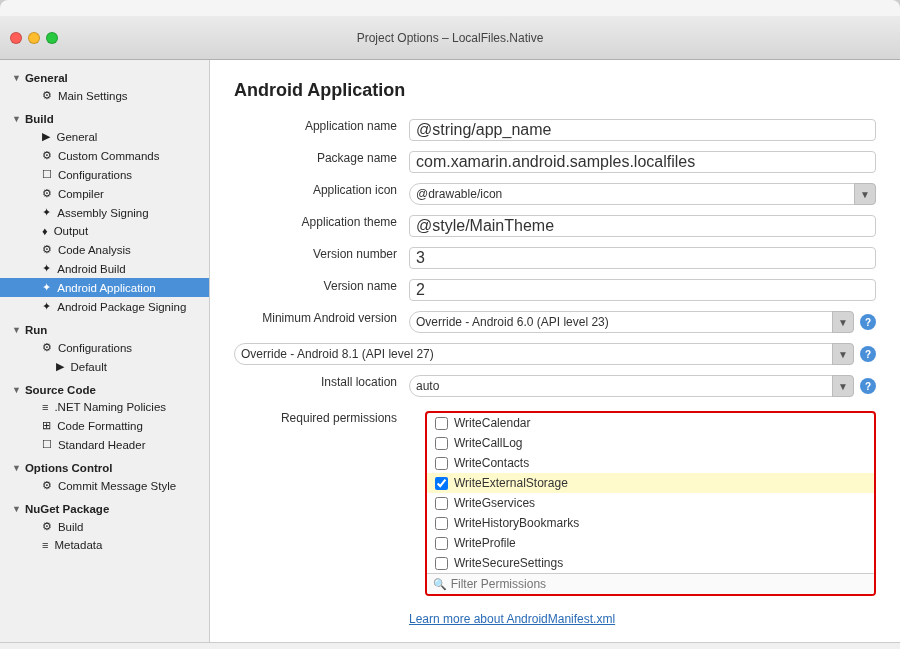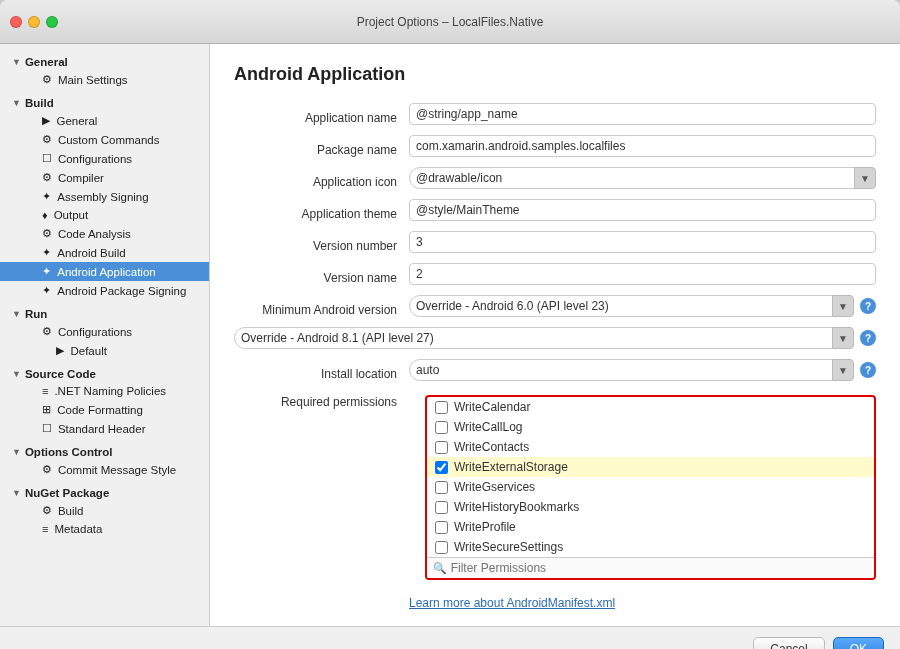--- a/index.html
+++ b/index.html
@@ -22,20 +22,21 @@
       flex-direction: column;
     }
     .titlebar {
       background: linear-gradient(to bottom, #ebebeb, #d6d6d6);
       height: 44px;
       display: flex;
       align-items: center;
       padding: 0 10px;
       border-bottom: 1px solid #b0b0b0;
       position: relative;
+      margin-top: 16px;
     }
     .titlebar-buttons {
       display: flex;
       gap: 6px;
     }
     .titlebar-btn {
       width: 12px; height: 12px;
       border-radius: 50%;
       border: 1px solid rgba(0,0,0,0.2);
     }
@@ -105,38 +106,38 @@
       background: #fff;
     }
     .main-title {
       font-size: 18px;
       font-weight: 600;
       color: #222;
       margin-bottom: 18px;
     }
     .form-row {
       display: flex;
-      align-items: flex-end;
+      align-items: flex-start;
       margin-bottom: 10px;
     }
     .form-label {
       width: 175px;
       text-align: right;
       font-size: 12px;
       color: #333;
       padding-right: 12px;
       flex-shrink: 0;
     }
     .form-control {
       flex: 1;
       height: 22px;
       border: 1px solid #ccc;
       border-radius: 4px;
       padding: 0 6px;
-      font-size: 12px;
+      font-size: 16px;
       background: #fff;
       color: #333;
       outline: none;
     }
     .select-wrapper {
       flex: 1;
       position: relative;
       display: flex;
       align-items: center;
     }

